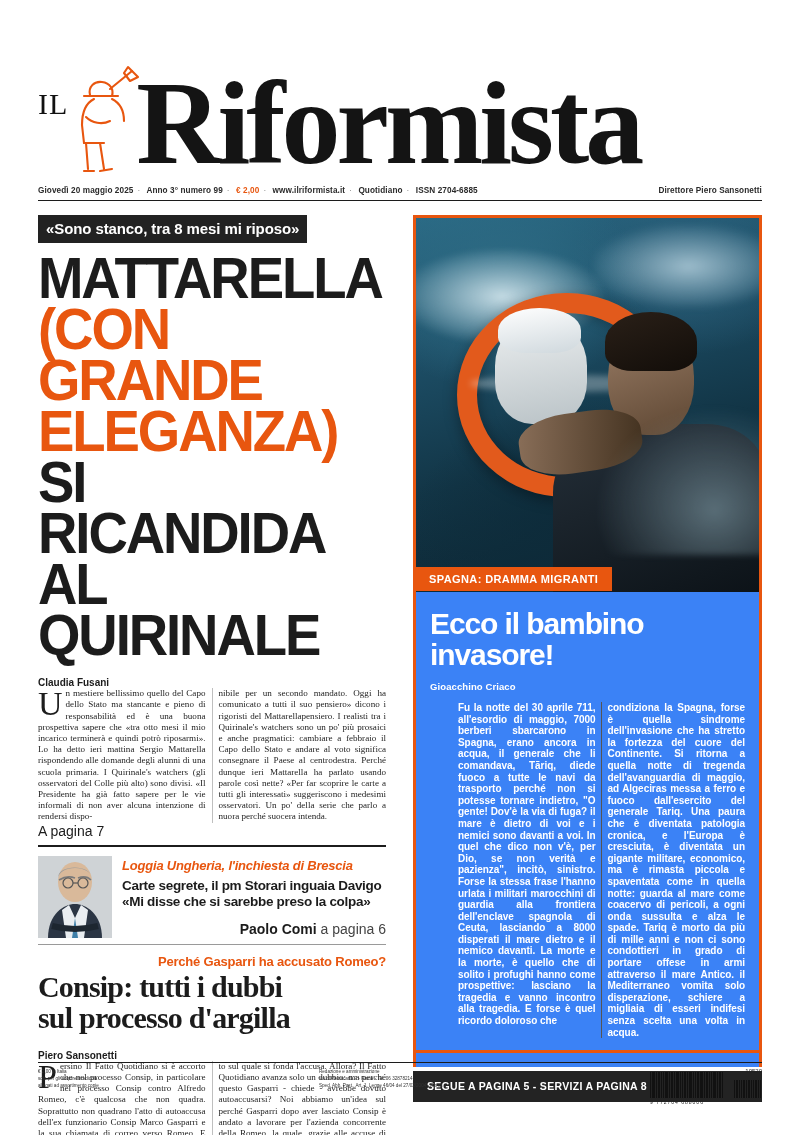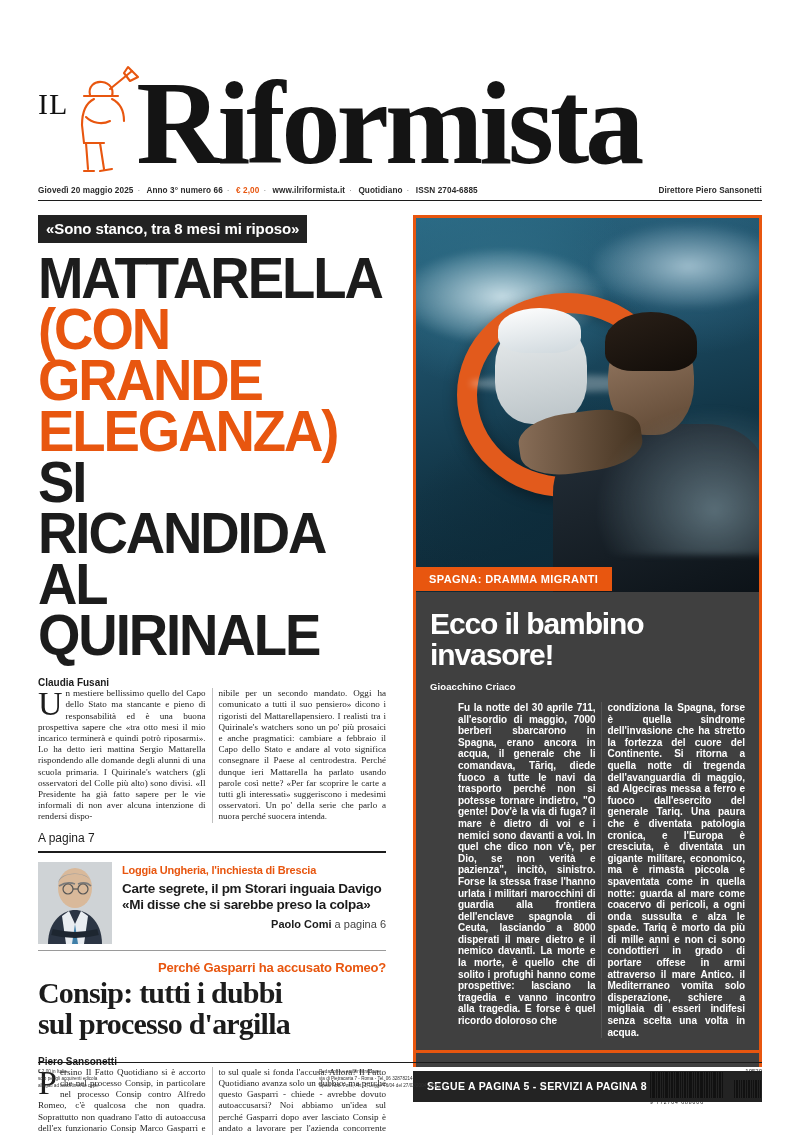--- a/index.html
+++ b/index.html
@@ -72,38 +72,38 @@
     font-size:9.1px;line-height:11.2px;
     text-align:justify;
     color:#1d1d1d;
     column-rule:1px solid #bfbfbf;
   }
   .twocol p{margin:0;}
   .twocol .dropcap::first-letter{
     float:left;font-size:34px;line-height:28px;
     padding-right:3px;padding-top:2px;font-weight:normal;
   }
-  .page-ref{margin-top:8px;font-size:12px;color:#1c1c1c;}
+  .page-ref{font-size:14px;color:#1c1c1c;}
 
   .hr-thin{height:1px;background:#9a9a9a;margin-top:6px;}
   .hr-thick{height:2px;background:#1c1c1c;margin-top:6px;}
 
   
   .teaser{margin-top:9px;display:flex;gap:10px;}
   .portrait{
     width:74px;height:82px;flex:0 0 74px;
     background:#d8d8d8;position:relative;overflow:hidden;
   }
   .teaser-txt{flex:1;padding-top:2px;}
-  .teaser-kicker{color:#E8560F;font-size:11px;font-weight:bold;letter-spacing:-0.2px;}
+  .teaser-kicker{color:#E8560F;font-size:13px;font-weight:bold;letter-spacing:-0.2px;font-style:italic;}
   .teaser-title{
     margin-top:5px;font-size:13.5px;font-weight:bold;line-height:16px;
     letter-spacing:-0.3px;color:#1c1c1c;
   }
-  .teaser-credit{margin-top:5px;text-align:right;font-size:11px;color:#444;}
+  .teaser-credit{margin-top:11px;text-align:right;font-size:14px;color:#444;}
   .teaser-credit b{color:#1c1c1c;}
 
   .sec2-kicker{margin-top:9px;color:#E8560F;font-size:13px;font-weight:bold;letter-spacing:-0.2px;text-align:right;}
   .sec2-title{
     margin-top:2px;
     font-family:"Liberation Serif", serif;
     font-weight:bold;font-size:30px;line-height:31px;letter-spacing:-0.8px;
     color:#1c1c1c;
   }
 
@@ -179,21 +179,21 @@
     filter:blur(3px);
   }
 
   .photo-tag{
     position:absolute;left:0;top:349px;
     background:#E8560F;color:#fff;
     font-size:11px;font-weight:bold;letter-spacing:0.4px;
     padding:6px 14px 6px 13px;
   }
   .black-box{
-    background:#404040;color:#ffffff;
+    background:#3b82f6;color:#ffffff;
     width:349px;box-sizing:border-box;
     padding:16px 14px 14px 14px;
     margin-top:-3px;
     position:relative;
     border-left:3px solid #E8560F;
     border-right:3px solid #E8560F;
   }
   .bb-head{
     font-size:30px;font-weight:bold;line-height:31px;letter-spacing:-1.1px;
     color:#ffffff;
@@ -261,21 +261,21 @@
           </g>
         </svg>
       </div>
       <div class="logo-word">Riformista</div>
     </div>
   </div>
 
   <div class="masthead-info">
     <div class="left">
       <span>Giovedì 20 maggio 2025</span><span class="sep">·</span>
-      <span>Anno 3° numero 66</span><span class="sep">·</span>
+      <span>Anno 3° numero 99</span><span class="sep">·</span>
       <span class="price">€ 2,00</span><span class="sep">·</span>
       <span>www.ilriformista.it</span><span class="sep">·</span>
       <span>Quotidiano</span><span class="sep">·</span>
       <span>ISSN 2704-6885</span>
     </div>
     <div class="right">Direttore Piero Sansonetti</div>
   </div>
   <div class="rule-top"></div>
 
   <div class="left-col">

